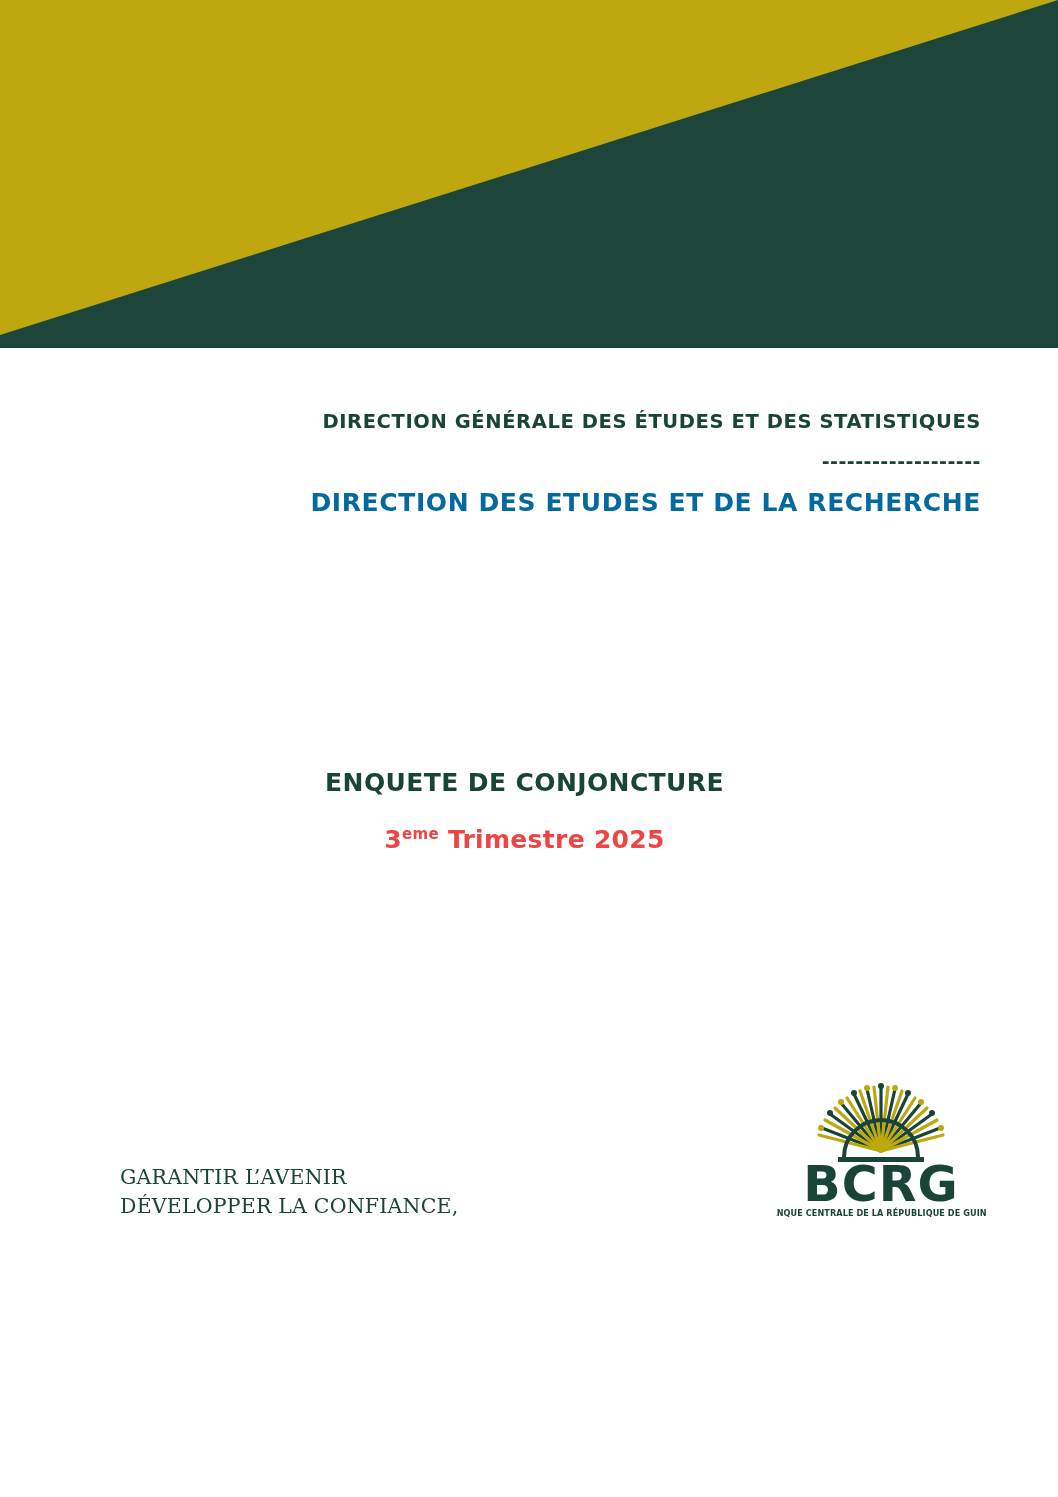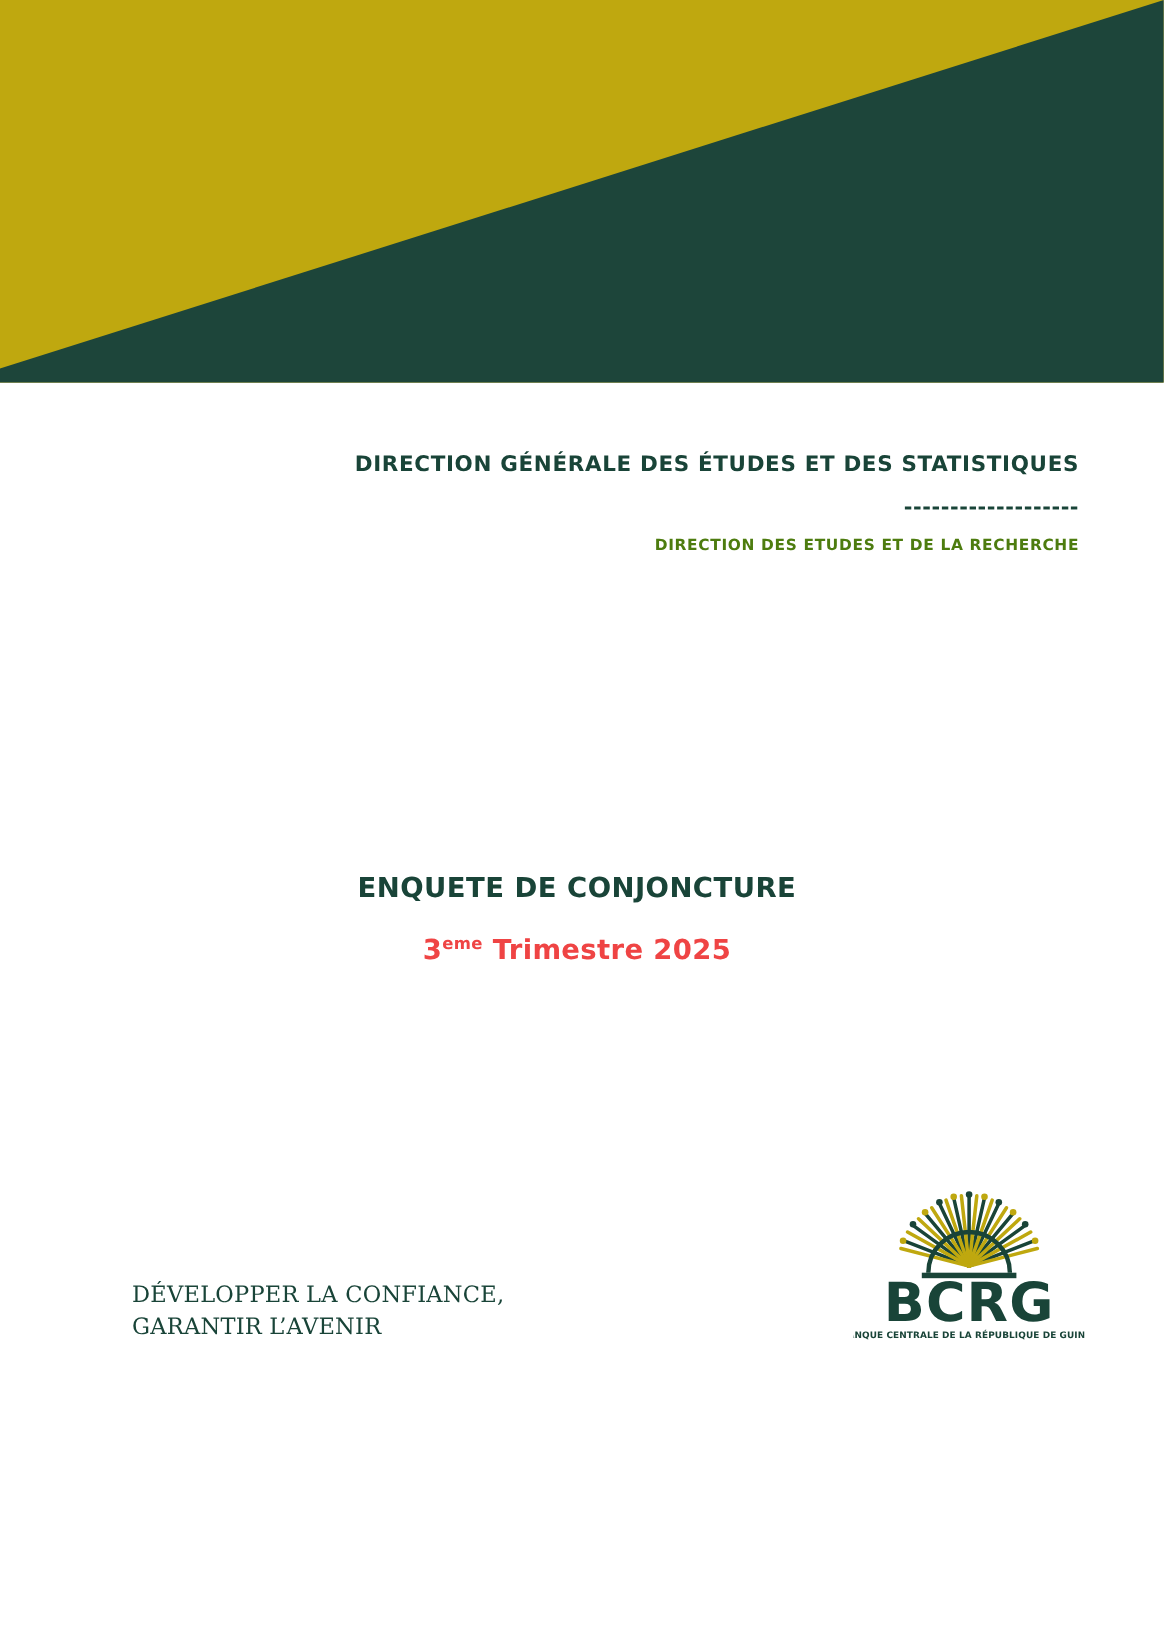--- a/index.html
+++ b/index.html
@@ -48,34 +48,33 @@
     font-family: "DejaVu Sans", sans-serif;
     font-weight: bold;
     font-size: 19px;
     letter-spacing: 0.5px;
     color: #194438;
     margin-top: 17px;
   }
   .header-line-2 {
     font-family: "DejaVu Sans", sans-serif;
     font-weight: bold;
-    font-size: 14px;
+    font-size: 25px;
     letter-spacing: 0.6px;
-    color: #4d7c0f;
+    color: #0369a1;
     margin-top: 16px;
   }
 
   
   .title-block {
     position: absolute;
     top: 768px;
     left: 0;
     width: 1049px;
     text-align: center;
-    margin-top: 24px;
   }
   .doc-title {
     font-family: "DejaVu Sans", sans-serif;
     font-weight: bold;
     font-size: 25px;
     letter-spacing: 0.4px;
     color: #194438;
   }
   .doc-subtitle {
     font-family: "DejaVu Sans", sans-serif;
@@ -131,22 +130,22 @@
   <div class="header-dashes">-------------------</div>
   <div class="header-line-2">DIRECTION DES ETUDES ET DE LA RECHERCHE</div>
 </div>
 
 <div class="title-block">
   <div class="doc-title">ENQUETE DE CONJONCTURE</div>
   <div class="doc-subtitle"><span>3</span><sup>eme</sup><span> Trimestre 2025</span></div>
 </div>
 
 <div class="slogan">
+  <div>GARANTIR L’AVENIR</div>
   <div>DÉVELOPPER LA CONFIANCE,</div>
-  <div>GARANTIR L’AVENIR</div>
 </div>
 
 <div class="logo">
   <svg width="210" height="165" viewBox="0 0 210 165" xmlns="http://www.w3.org/2000/svg">
     <g>
 
       <g stroke-linecap="round" fill="none">
         <g stroke="#194438" stroke-width="3.2">
           <line x1="105" y1="78" x2="105" y2="14"></line>
           <line x1="105" y1="78" x2="119" y2="16"></line>

